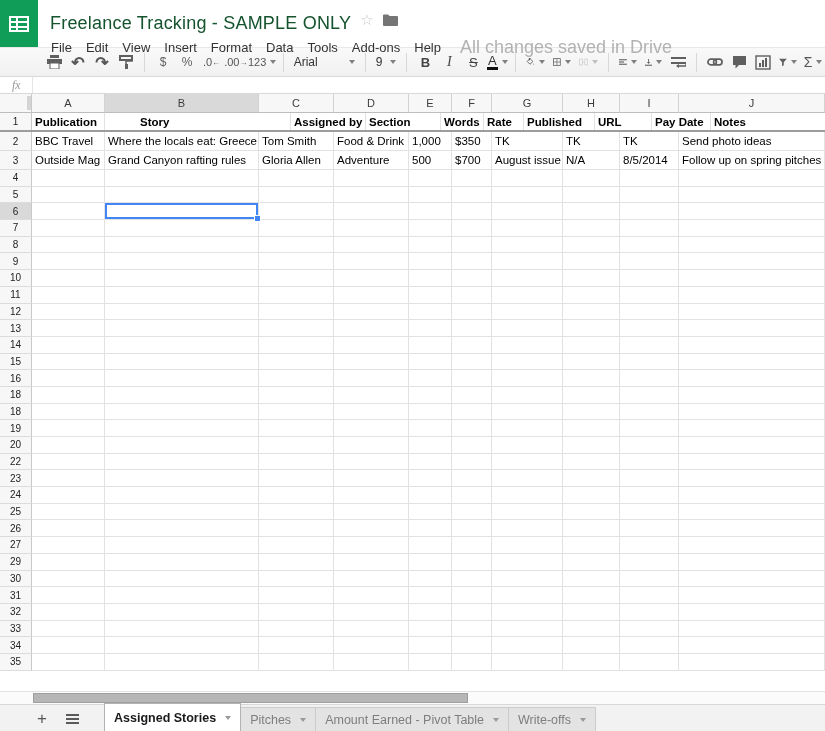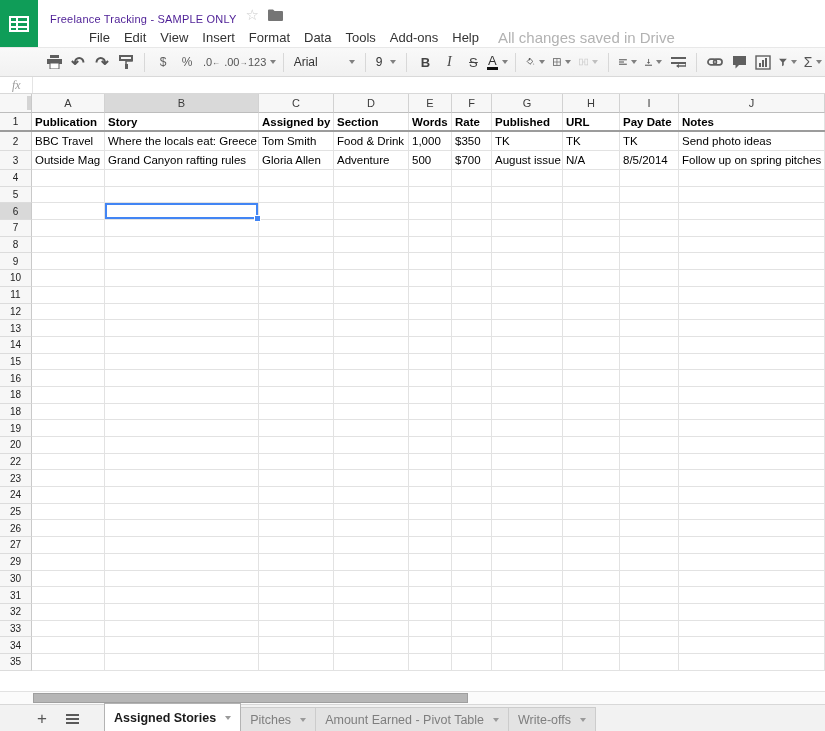--- a/index.html
+++ b/index.html
@@ -3,26 +3,26 @@
 <meta charset="utf-8">
 <style>
   * { margin:0; padding:0; box-sizing:border-box; }
   html,body { width:825px; height:731px; }
   body { font-family:"Liberation Sans", sans-serif; background:#fff; overflow:hidden; }
 
   
   .titlebar { height:47px; position:relative; background:#fff; }
   .logo { position:absolute; left:0; top:0; width:38px; height:47px; background:#0f9d58; display:flex; align-items:center; justify-content:center; }
   .title-row { padding:5px 0 0 50px; display:flex; align-items:center; }
-  .doc-title { font-size:11px; color:#4c1d95; letter-spacing:.2px;margin-top:8px; }
+  .doc-title { font-size:18px; color:#14532d; letter-spacing:.2px;margin-top:8px; }
   .star { color:#ccc; font-size:15px; margin-left:9px; cursor:pointer; }
   .folder { margin-left:9px; cursor:pointer; display:inline-flex; }
-  .menubar { padding:3px 0 0 44px; font-size:13px; color:#333; display:flex; align-items:center;margin-left:38px; }
+  .menubar { padding:3px 0 0 44px; font-size:13px; color:#333; display:flex; align-items:center; }
   .menu-item { padding:2px 7px; cursor:pointer; border-radius:2px; }
-  .save-status { margin-left:12px; color:#b2b2b2; font-size:15px; }
+  .save-status { margin-left:12px; color:#b2b2b2; font-size:18px; }
 
   
   .toolbar { height:30px; background:linear-gradient(#f9f9f9,#f1f1f1); border-top:1px solid #e8e8e8; border-bottom:1px solid #d9d9d9; display:flex; align-items:center; padding-left:42px; }
   .tbtn { height:24px; min-width:22px; display:flex; align-items:center; justify-content:center; color:#5f5f5f; font-size:12px; margin:0 1px; border-radius:2px; cursor:pointer; padding:0 3px; }
   .tsep { width:1px; height:19px; background:#d8d8d8; margin:0 6px; flex:none; }
   .caret { width:0; height:0; border-left:3px solid transparent; border-right:3px solid transparent; border-top:4px solid #808080; margin-left:4px; flex:none; }
   .bold-b { font-weight:bold; font-size:13px; color:#444; }
   .ital-i { font-style:italic; font-family:"Liberation Serif", serif; font-size:14px; color:#444; }
   .strike-s { text-decoration:line-through; font-size:13px; color:#444; }
   .tcolor-a { font-size:13px; color:#333; border-bottom:3px solid #111; line-height:12px; padding:0 1px; }
@@ -261,21 +261,21 @@
     <div class="colhdr" style="width: 71px;">G</div>
     <div class="colhdr" style="width: 57px;">H</div>
     <div class="colhdr" style="width: 59px;">I</div>
     <div class="colhdr" style="width: 146px;">J</div>
   </div>
 <div class="gridwrap">
   <div id="rows">
       <div class="grid-row frozen hdr" style="height: 19px;">
         <div class="gut">1</div>
         <div class="cell" style="width: 73px;">Publication</div>
-        <div class="cell" style="width: 154px;">Story</div>
+        <div class="cell" style="width: 154px; margin-left: 32px;">Story</div>
         <div class="cell" style="width: 75px;">Assigned by</div>
         <div class="cell" style="width: 75px;">Section</div>
         <div class="cell" style="width: 43px;">Words</div>
         <div class="cell" style="width: 40px;">Rate</div>
         <div class="cell" style="width: 71px;">Published</div>
         <div class="cell" style="width: 57px;">URL</div>
         <div class="cell" style="width: 59px;">Pay Date</div>
         <div class="cell" style="width: 146px;">Notes</div>
       </div>
       <div class="grid-row" style="height: 19px;">

